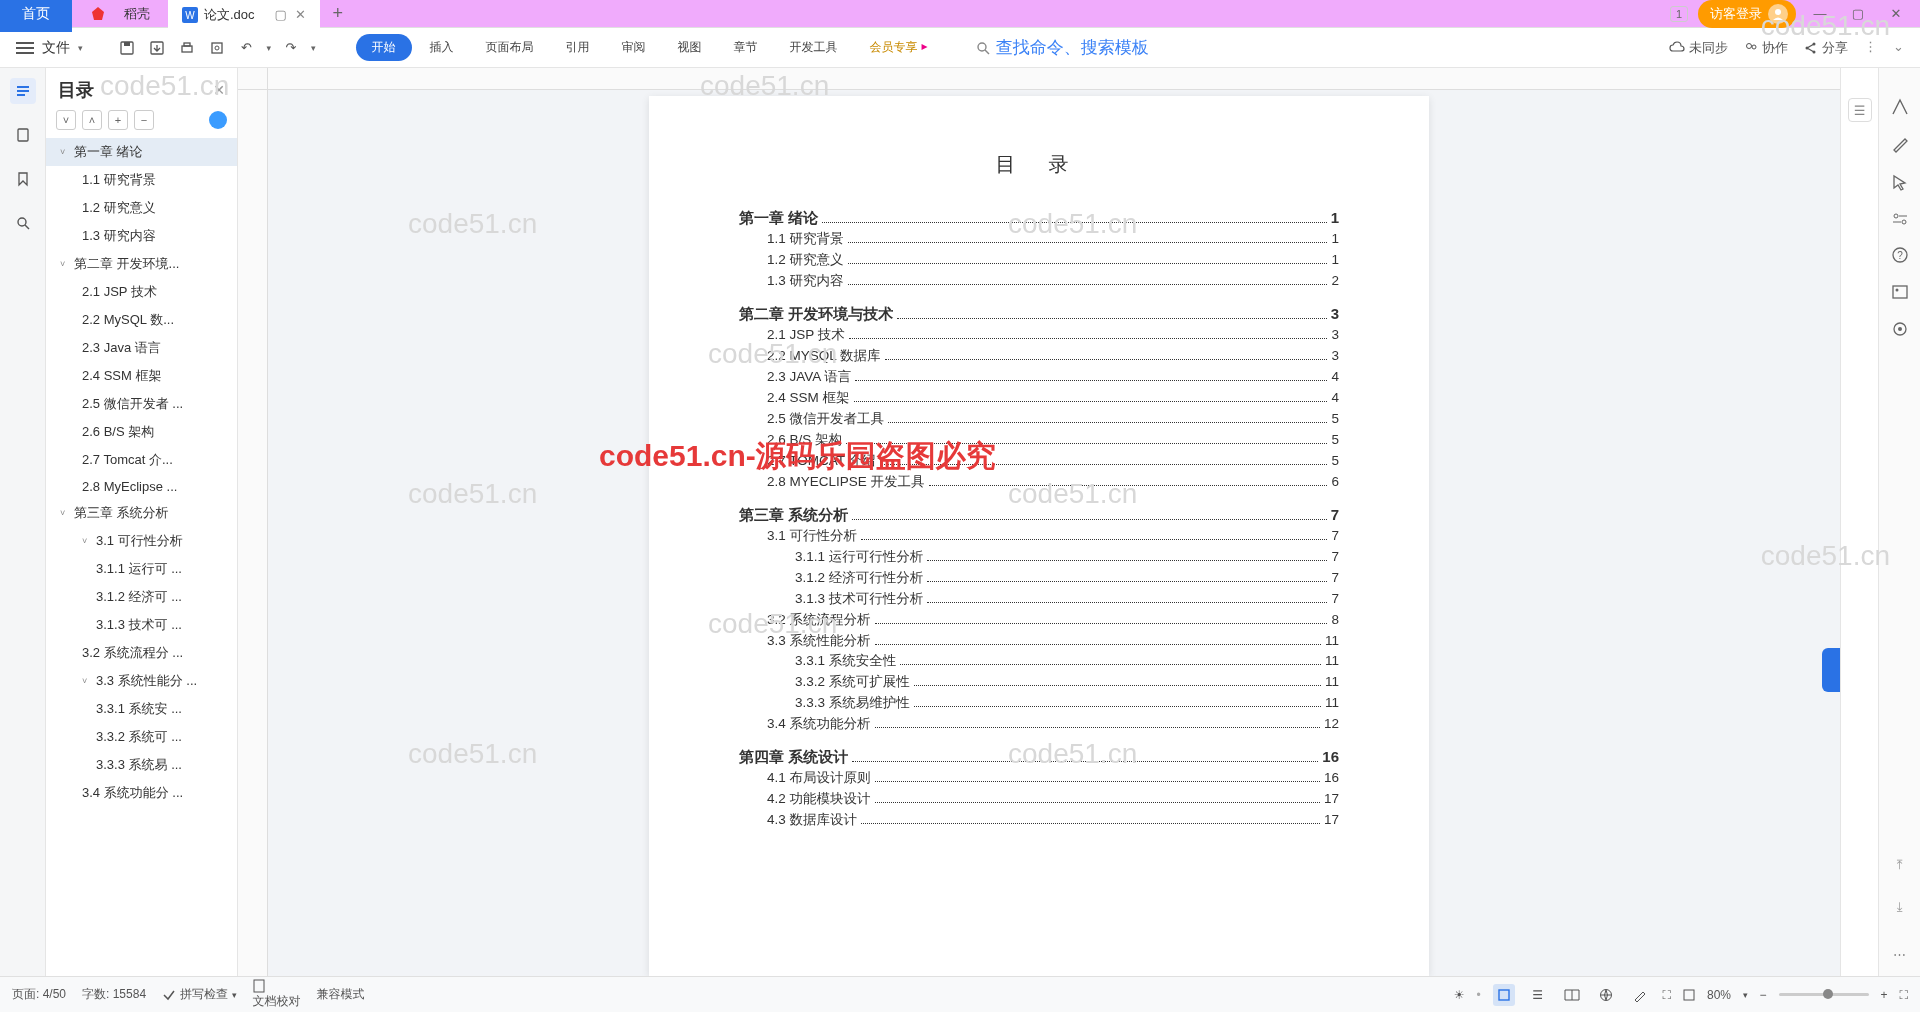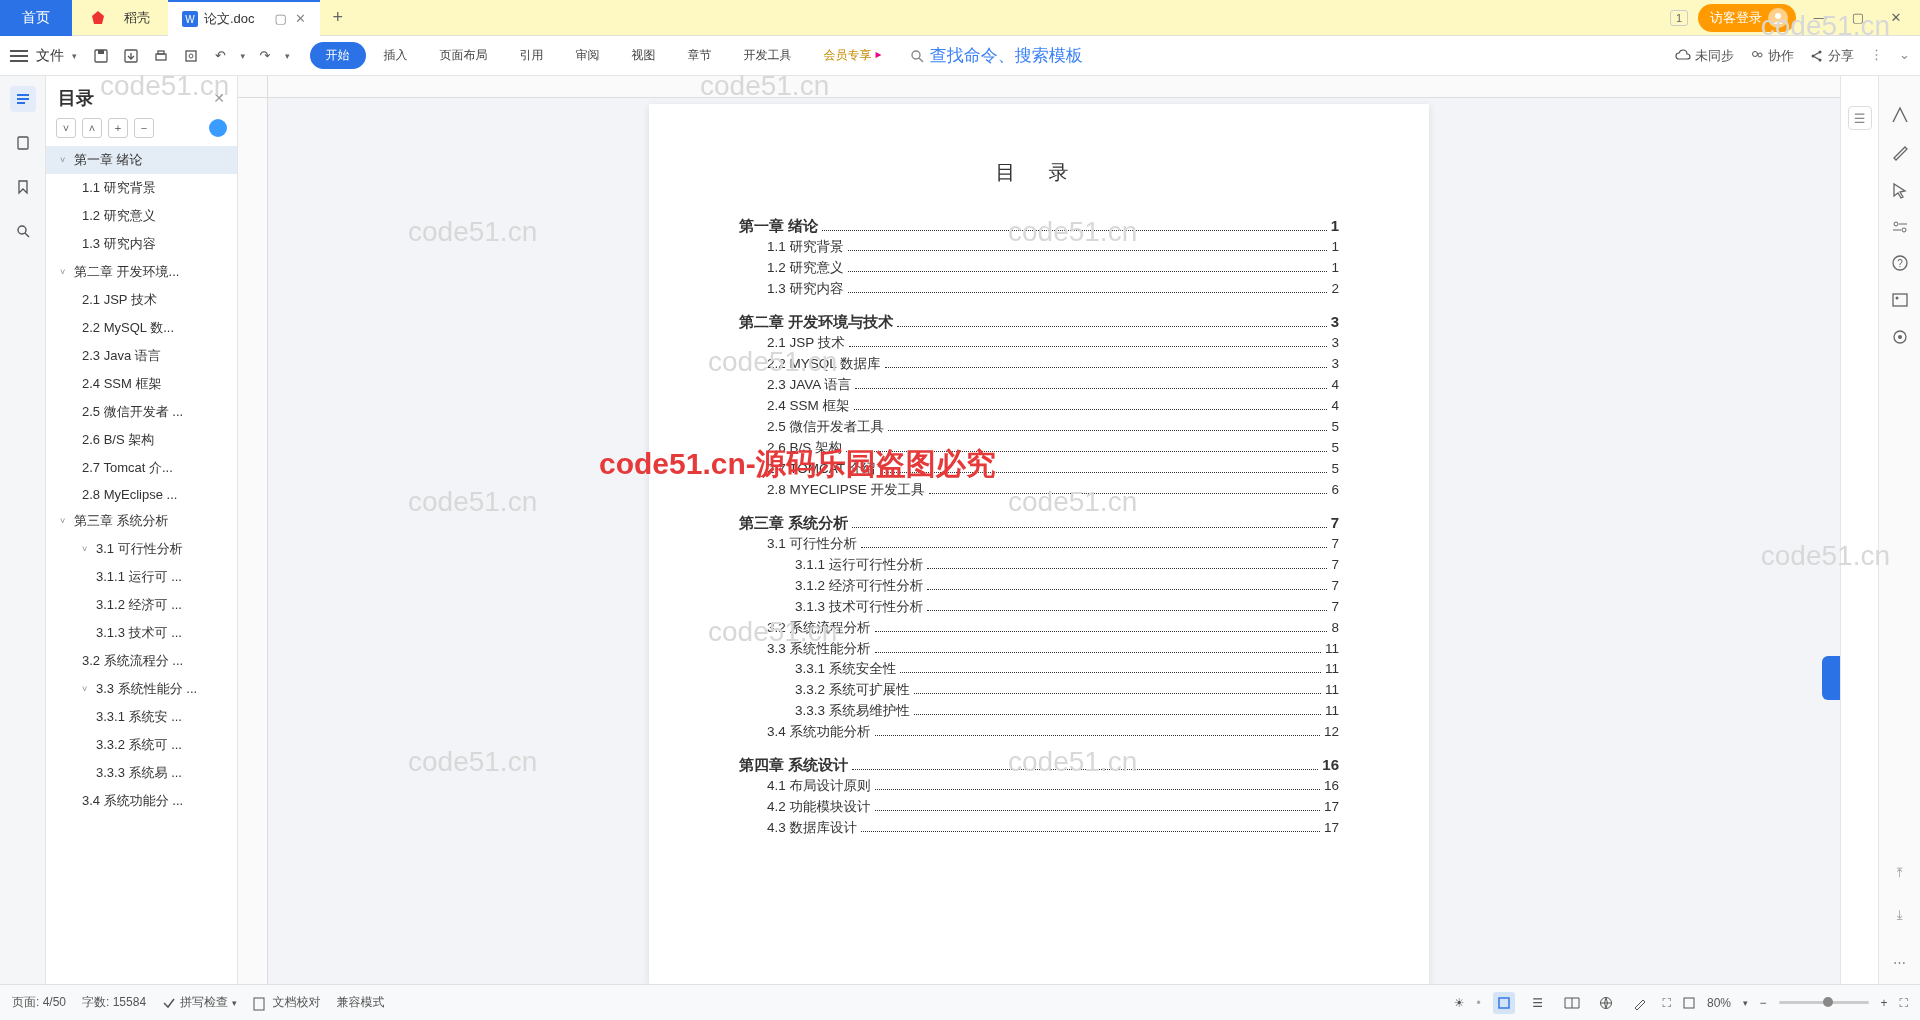--- a/index.html
+++ b/index.html
@@ -1,31 +1,31 @@
 <!DOCTYPE html>
 <html><head>
 <meta charset="utf-8">
 <style>
 * { margin: 0; padding: 0; box-sizing: border-box; font-family: "Microsoft YaHei", Arial, sans-serif; }
 body { width: 1920px; height: 1020px; background: #fff; overflow: hidden; font-size: 13px; color: #333; }
 
-.title-bar { height: 36px; background: #fef9c3; display: flex; align-items: center; border-bottom: 1px solid #e0e0e0; }
+.title-bar { height: 28px; background: #f0abfc; display: flex; align-items: center; border-bottom: 1px solid #e0e0e0; }
 .tab-home { background: #2a72e5; color: #fff; padding: 0 22px; height: 36px; display: flex; align-items: center; font-size: 14px; }
 .tab-app { padding: 0 18px; height: 36px; display: flex; align-items: center; gap: 18px; }
 .tab-doc { background: #fff; padding: 0 14px; height: 36px; display: flex; align-items: center; gap: 6px; border-top: 2px solid #2a72e5; position: relative; }
 .tab-doc-icons { display: flex; gap: 8px; margin-left: 14px; color: #888; }
 .tab-add { width: 36px; display: flex; align-items: center; justify-content: center; color: #666; font-size: 18px; }
 .title-spacer { flex: 1; }
 .title-right { display: flex; align-items: center; gap: 10px; padding-right: 10px; }
 .badge-1 { border: 1px solid #ccc; border-radius: 3px; padding: 1px 5px; font-size: 11px; color: #666; }
 .login-badge { background: #ff9b00; color: #fff; border-radius: 14px; padding: 4px 8px 4px 12px; display: flex; align-items: center; gap: 6px; font-size: 13px; }
 .avatar-circle { width: 20px; height: 20px; border-radius: 50%; background: #ffd08a; display: flex; align-items: center; justify-content: center; }
 .win-btn { width: 28px; height: 28px; display: flex; align-items: center; justify-content: center; color: #666; }
 
-.ribbon { height: 40px; background: #fff; display: flex; align-items: center; border-bottom: 1px solid #e5e5e5; padding: 0 10px; gap: 0; }
+.ribbon { height: 40px; background: #fff; display: flex; align-items: center; border-bottom: 1px solid #e5e5e5; padding: 0 16px; gap: 20px; }
 .ribbon-left { display: flex; align-items: center; gap: 8px; }
 .hamburger { width: 18px; display: flex; flex-direction: column; gap: 3px; }
 .hamburger span { height: 2px; background: #555; }
 .file-label { font-size: 14px; color: #333; }
 .dropdown-arrow { font-size: 9px; color: #666; }
 .qat { display: flex; gap: 10px; margin-left: 14px; color: #555; align-items: center; }
 .qat-icon { width: 20px; height: 20px; display: flex; align-items: center; justify-content: center; }
 .ribbon-tabs { display: flex; gap: 4px; margin-left: 20px; align-items: center; }
 .ribbon-tab { padding: 6px 14px; font-size: 12px; color: #444; }
 .ribbon-tab.active { background: #2a72e5; color: #fff; border-radius: 14px; padding: 5px 16px; }
@@ -556,21 +556,21 @@
 <div class="status-bar">
   <span>页面: 4/50</span>
   <span>字数: 15584</span>
   <span style="display:flex;gap:4px;align-items:center;">
     <svg width="14" height="14">
         <path d="M2 7 L6 11 L12 3" fill="none" stroke="#555" stroke-width="1.5"></path>
       </svg>
     <span>拼写检查</span> 
       <span style="font-size:9px;">▾</span>
   </span>
-  <span style="display:flex;gap:8px;align-items:flex-end;">
+  <span style="display:flex;gap:0;align-items:flex-start;flex-direction:column;">
     <svg width="12" height="14">
         <rect x="1" y="1" width="10" height="12" fill="none" stroke="#555"></rect>
       </svg>
     <span>文档校对</span>
   </span>
   <span>兼容模式</span>
   <div class="status-right">
     <span>☀</span>
     <span style="color:#aaa;">•</span>
     <span class="view-btn active">

